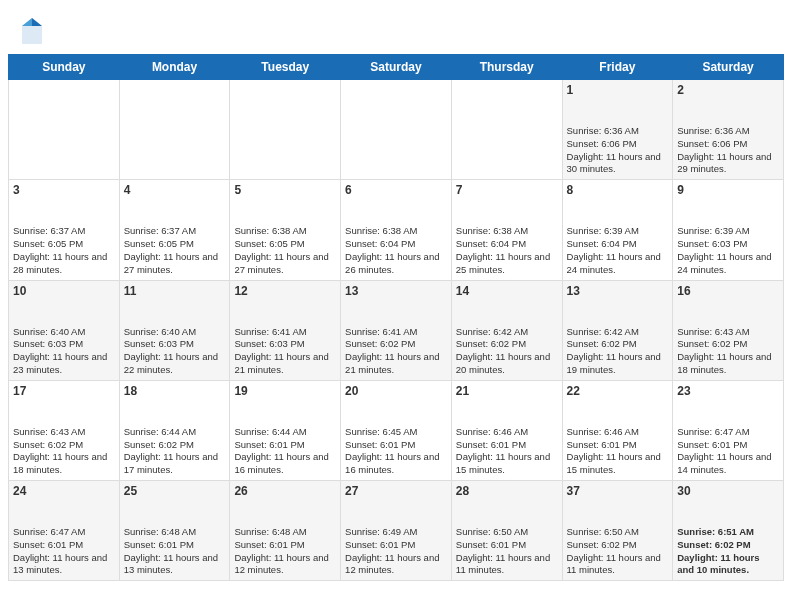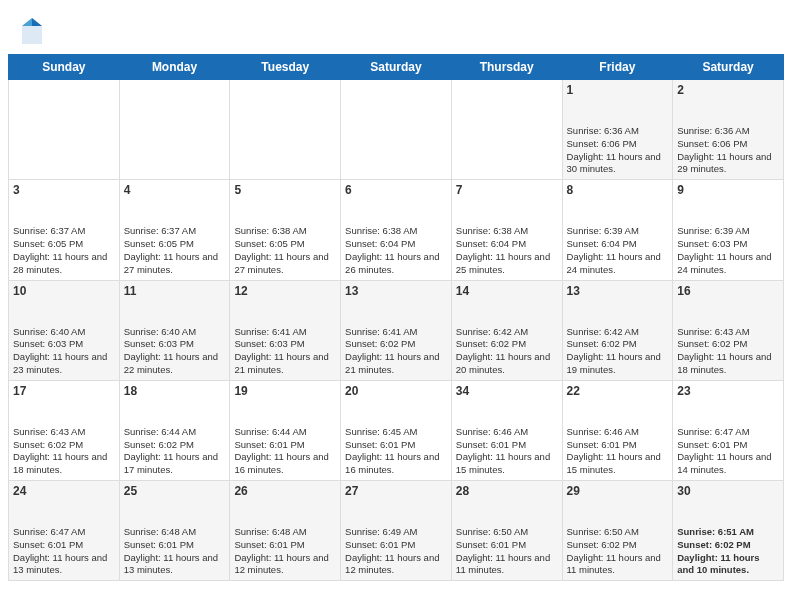--- a/index.html
+++ b/index.html
@@ -259,21 +259,21 @@
 Sunset: 6:01 PM
 Daylight: 11 hours and 16 minutes.</div>
         </td>
         <td>
           <span class="day-num">20</span>
           <div class="day-detail" style="white-space: pre-line;">Sunrise: 6:45 AM
 Sunset: 6:01 PM
 Daylight: 11 hours and 16 minutes.</div>
         </td>
         <td>
-          <span class="day-num">34</span>
+          <span class="day-num">21</span>
           <div class="day-detail" style="white-space: pre-line;">Sunrise: 6:46 AM
 Sunset: 6:01 PM
 Daylight: 11 hours and 15 minutes.</div>
         </td>
         <td>
           <span class="day-num">22</span>
           <div class="day-detail" style="white-space: pre-line;">Sunrise: 6:46 AM
 Sunset: 6:01 PM
 Daylight: 11 hours and 15 minutes.</div>
         </td>
@@ -309,21 +309,21 @@
 Sunset: 6:01 PM
 Daylight: 11 hours and 12 minutes.</div>
         </td>
         <td>
           <span class="day-num">28</span>
           <div class="day-detail" style="white-space: pre-line;">Sunrise: 6:50 AM
 Sunset: 6:01 PM
 Daylight: 11 hours and 11 minutes.</div>
         </td>
         <td>
-          <span class="day-num">29</span>
+          <span class="day-num">37</span>
           <div class="day-detail" style="white-space: pre-line;">Sunrise: 6:50 AM
 Sunset: 6:02 PM
 Daylight: 11 hours and 11 minutes.</div>
         </td>
         <td>
           <span class="day-num">30</span>
           <div class="day-detail" style="white-space: pre-line; font-weight: bold;">Sunrise: 6:51 AM
 Sunset: 6:02 PM
 Daylight: 11 hours and 10 minutes.</div>
         </td>

